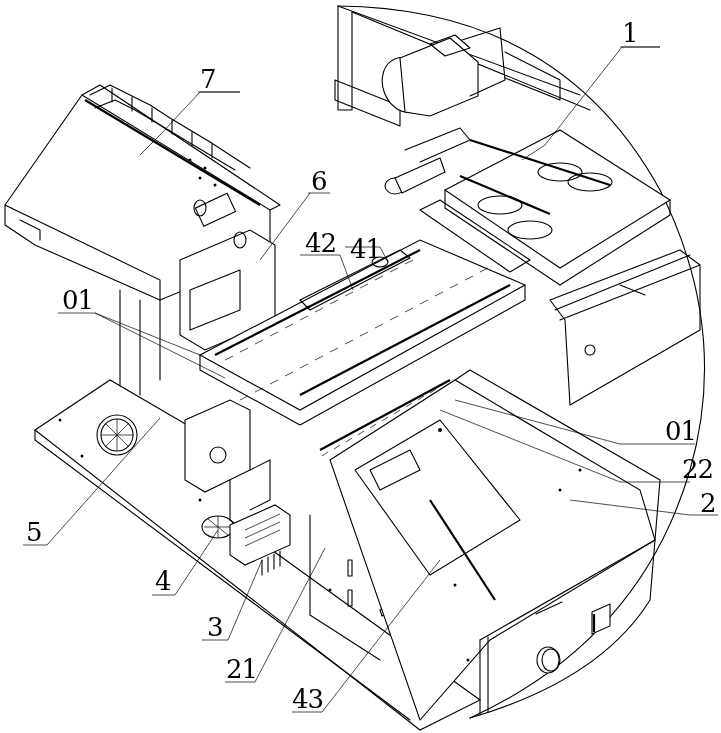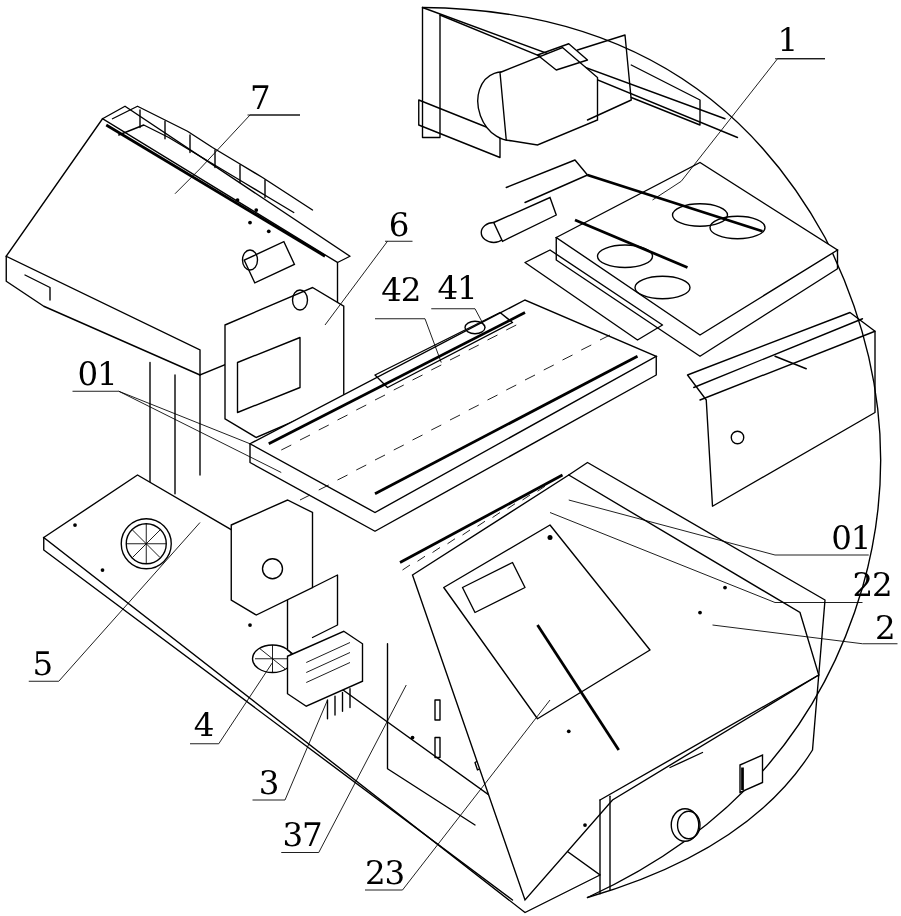--- a/index.html
+++ b/index.html
@@ -187,24 +187,24 @@
 
     <path class="thin" d="M225,682 L255,682 L325,548"></path>
 
     <path class="thin" d="M292,712 L322,712 L440,560"></path>
   </g>
 </svg>
 
 <div class="lbl" style="left:622px;top:20px">1</div>
 <div class="lbl" style="left:200px;top:66px">7</div>
 <div class="lbl" style="left:311px;top:168px">6</div>
-<div class="lbl" style="left:305px;top:220px">42</div>
-<div class="lbl" style="left:350px;top:218px">41</div>
+<div class="lbl" style="left:305px;top:230px">42</div>
+<div class="lbl" style="left:350px;top:236px">41</div>
 <div class="lbl" style="left:62px;top:287px">01</div>
 <div class="lbl" style="left:665px;top:418px">01</div>
 <div class="lbl" style="left:682px;top:456px">22</div>
 <div class="lbl" style="left:700px;top:490px">2</div>
 <div class="lbl" style="left:26px;top:519px">5</div>
 <div class="lbl" style="left:155px;top:568px">4</div>
 <div class="lbl" style="left:207px;top:614px">3</div>
-<div class="lbl" style="left:226px;top:656px">37</div>
-<div class="lbl" style="left:292px;top:686px">23</div>
+<div class="lbl" style="left:226px;top:656px">21</div>
+<div class="lbl" style="left:292px;top:686px">43</div>
 </div>
 
 </body></html>

